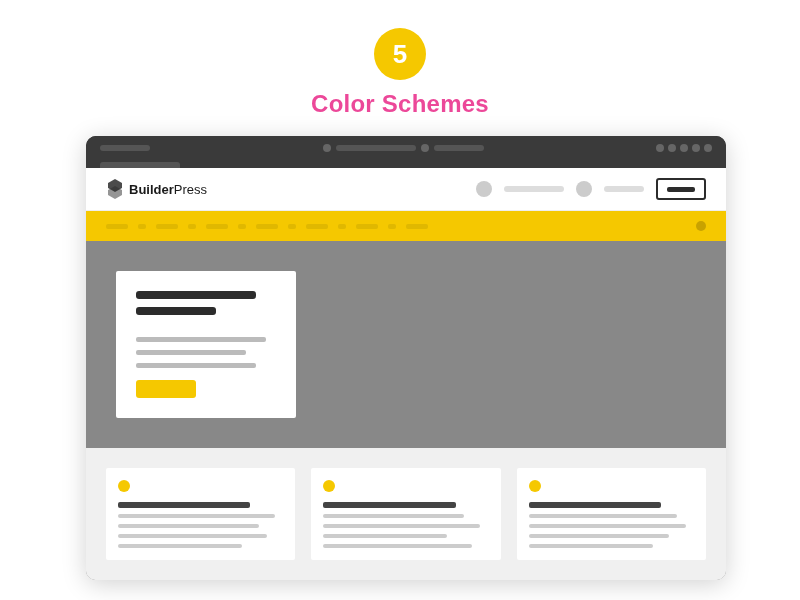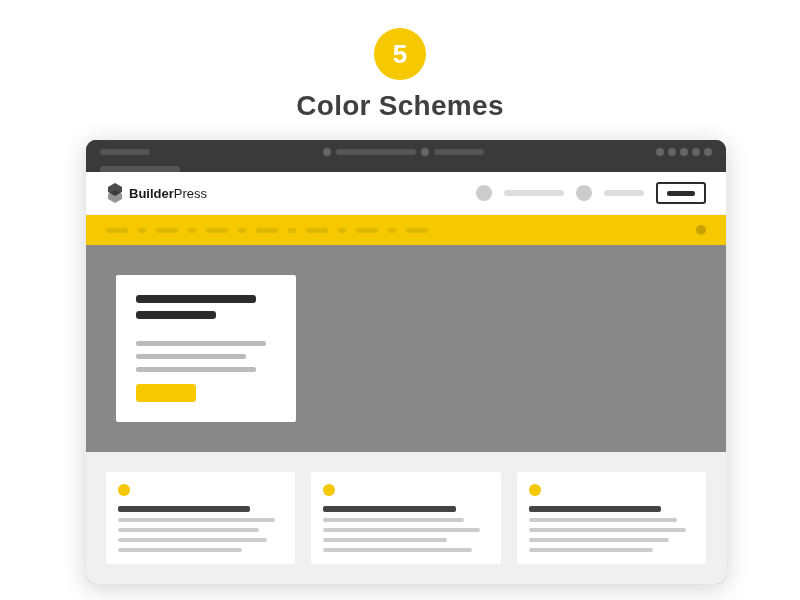--- a/index.html
+++ b/index.html
@@ -32,23 +32,23 @@
       display: flex;
       align-items: center;
       justify-content: center;
       font-size: 26px;
       font-weight: 700;
       color: #fff;
       margin-bottom: 10px;
     }
 
     .title-text {
-      font-size: 28px;
+      font-size: 24px;
       font-weight: 700;
-      color: #404040;
+      color: #ec4899;
       letter-spacing: 0.01em;
     }
 
     
     .browser-mockup {
       width: 640px;
       background: #2e2e2e;
       border-radius: 10px;
       overflow: hidden;
       box-shadow: 0 4px 24px rgba(0,0,0,0.18);

